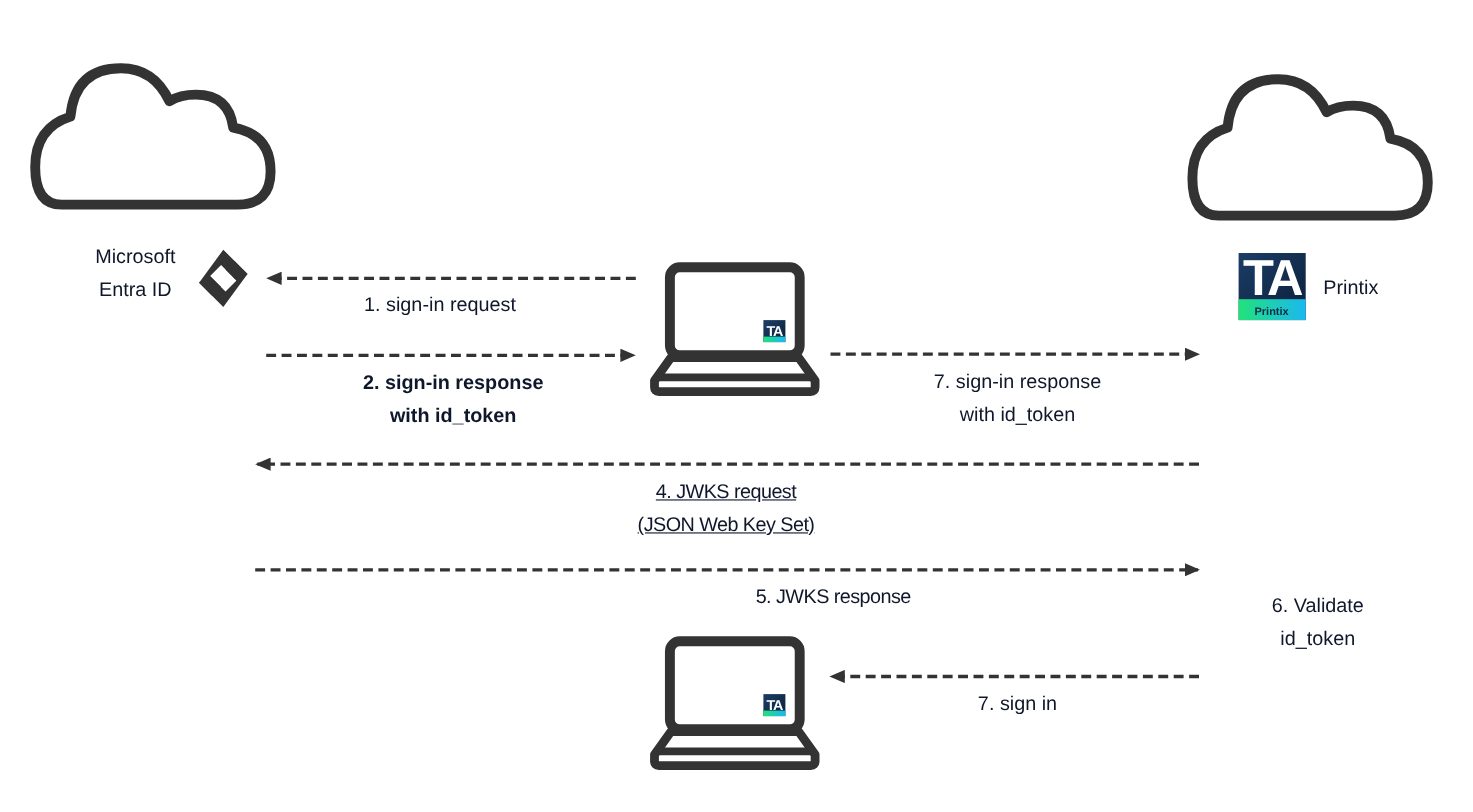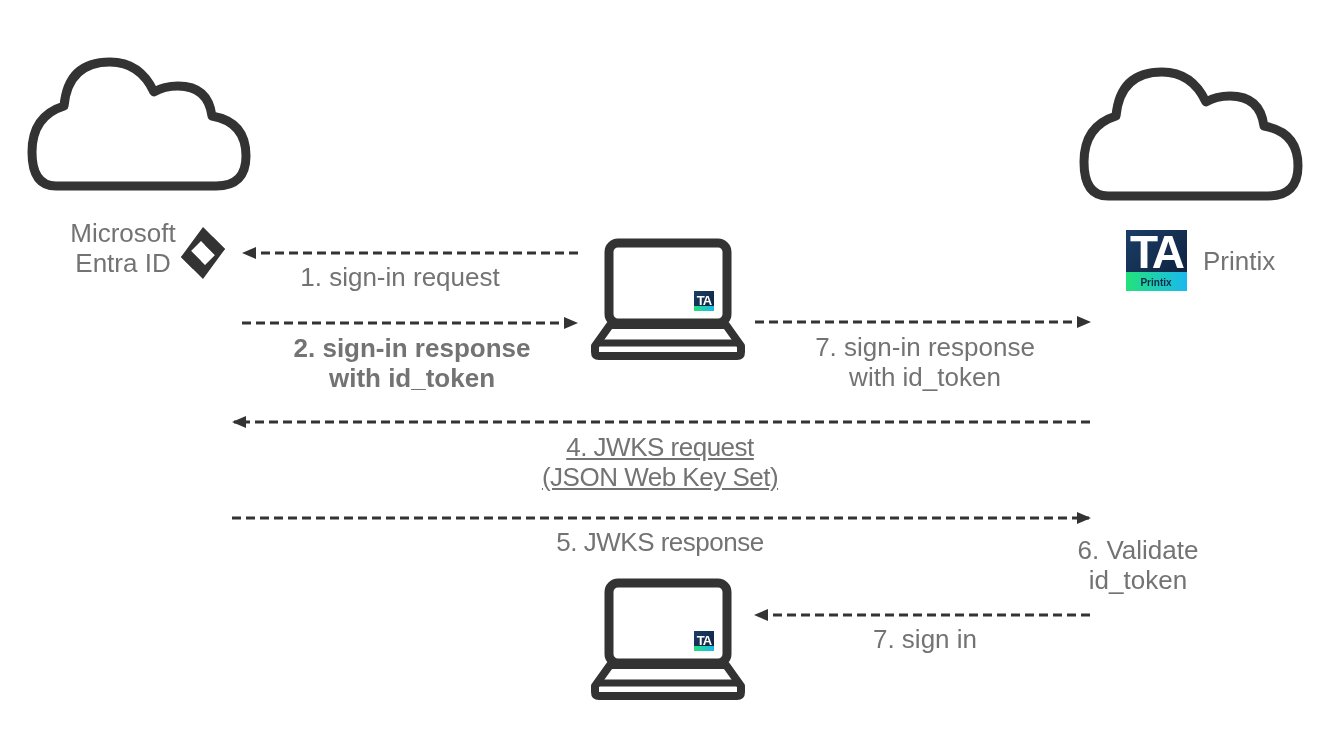--- a/index.html
+++ b/index.html
@@ -1,19 +1,19 @@
 <!DOCTYPE html>
 <html><head>
   <meta charset="utf-8">
   <style>
     html, body { margin: 0; padding: 0; background: #ffffff; }
     body { width: 1339px; height: 738px; position: relative; overflow: hidden;
            font-family: "Liberation Sans", sans-serif; color: #333333; }
     svg.stage { position: absolute; left: 0; top: 0; }
-    .lbl { position: absolute; font-size: 26px; line-height: 30px; text-align: center; color: #737373; white-space: nowrap; }
+    .lbl { position: absolute; font-size: 18px; line-height: 30px; text-align: center; color: #0f172a; white-space: nowrap; }
     .lbl-left { text-align: left; }
     .jwks { letter-spacing: -0.5px; }
   </style>
 </head>
 <body>
 
 <svg class="stage" width="1339" height="738" viewBox="0 0 1339 738">
   <defs>
     <marker id="arrowhead" markerWidth="14" markerHeight="12" refX="12" refY="6" orient="auto" markerUnits="userSpaceOnUse">
       <path d="M0,0 L14,6 L0,12 Z" fill="#333333"></path>
@@ -93,22 +93,22 @@
   <div>with id_token</div>
 </div>
 <div class="lbl" style="left:775px; top:332px; width:300px;">
   <div>7. sign-in response</div>
   <div>with id_token</div>
 </div>
 <div class="lbl jwks" style="left:510px; top:432px; width:300px;text-decoration:underline;">
   <div>4. JWKS request</div>
   <div>(JSON Web Key Set)</div>
 </div>
-<div class="lbl jwks" style="left:510px; top:527px; width:300px;">
+<div class="lbl jwks" style="left:528px; top:527px; width:300px;text-align:right;">
   <div>5. JWKS response</div>
 </div>
-<div class="lbl" style="left:1058px; top:535px; width:160px;">
+<div class="lbl" style="left:1118px; top:535px; width:160px;">
   <div>6. Validate</div>
   <div>id_token</div>
 </div>
 <div class="lbl" style="left:825px; top:624px; width:200px;">
   <div>7. sign in</div>
 </div>
 
 </body></html>

